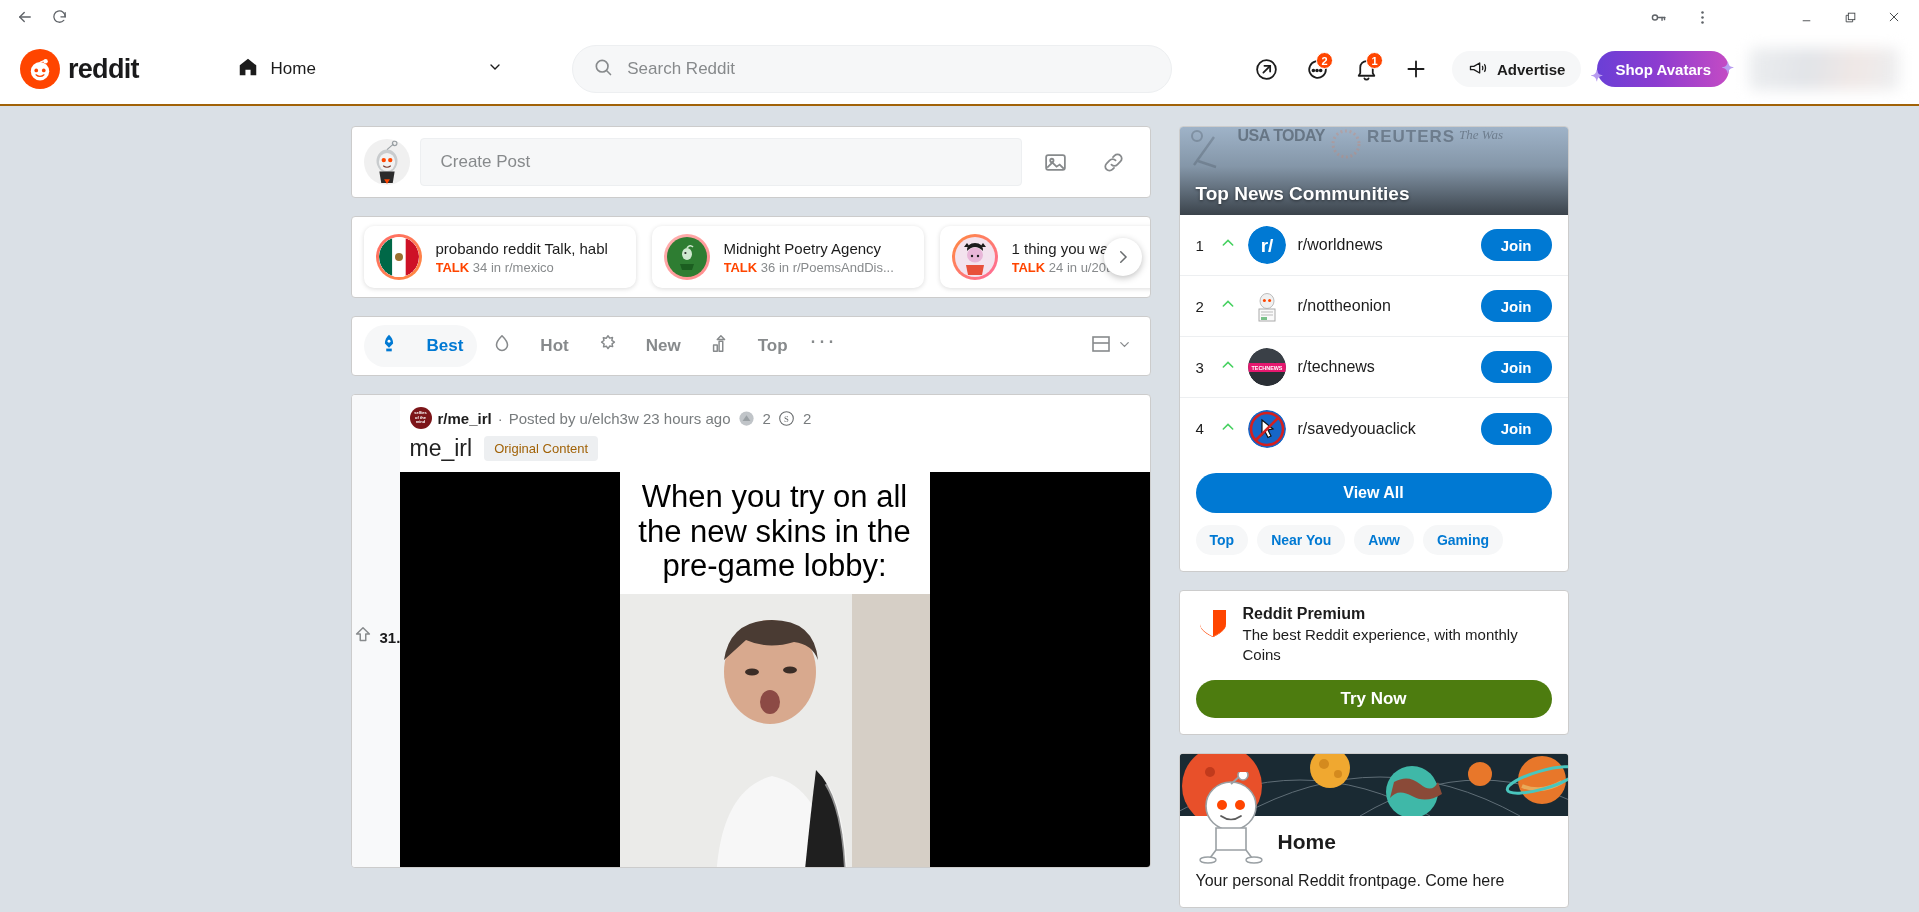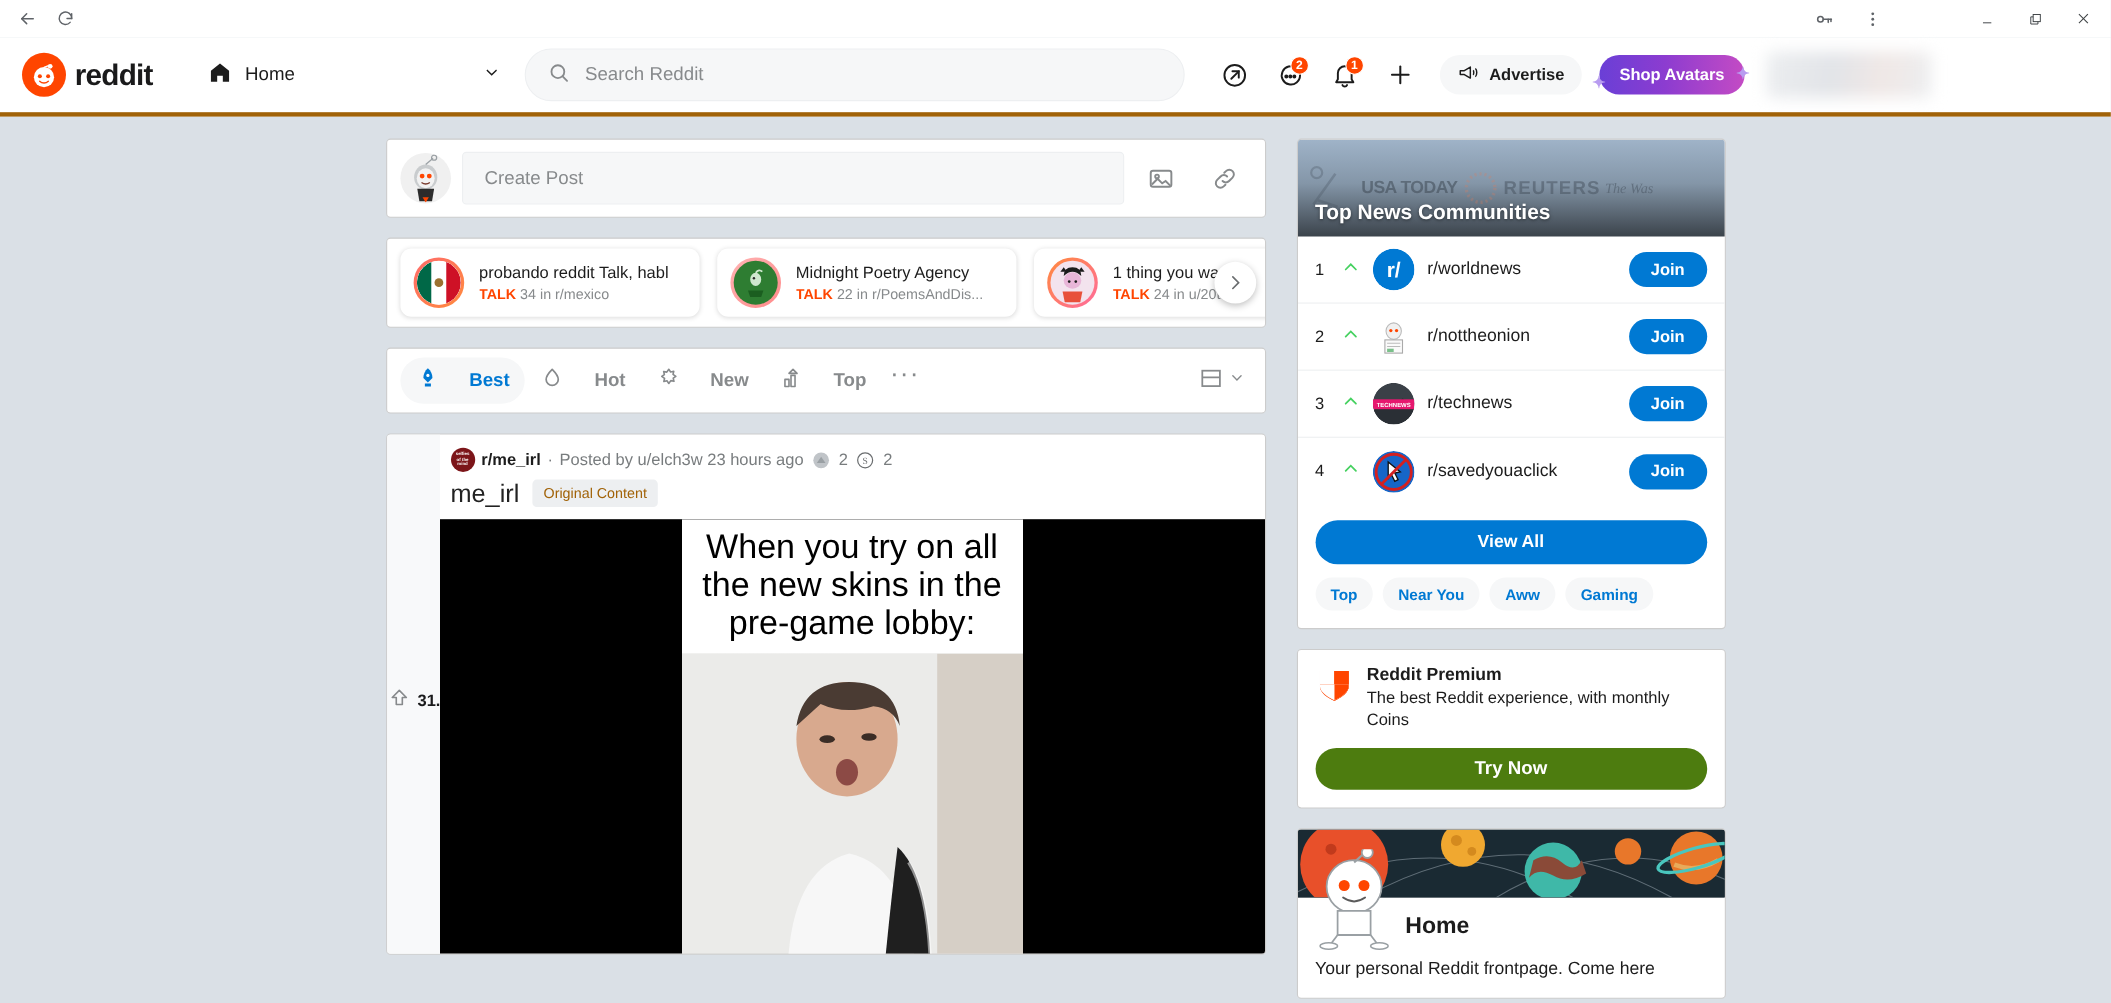--- a/index.html
+++ b/index.html
@@ -35,21 +35,22 @@
     position: absolute; right: 200px; top: 0;
     height: 34px; display: flex; align-items: center; gap: 10px;
     color: #5f6368;
   }
 
   
   .rd-header {
     height: 72px; background: #ffffff;
     display: flex; align-items: center;
     padding: 0 20px; position: relative;
-    border-bottom: 4px solid #a16207;
+    border-bottom: 2px solid #a16207;
+    justify-content: space-between;
   }
   .logo-wrap { display: flex; align-items: center; gap: 8px; }
   .logo-circle {
     width: 40px; height: 40px; border-radius: 50%;
     background: #FF4500; position: relative;
     display: flex; align-items: center; justify-content: center;
   }
   .logo-word {
     font-size: 27px; font-weight: bold; color: #1A1A1B;
     letter-spacing: -0.7px;
@@ -271,21 +272,21 @@
   }
 
   
   .rail-card { margin-bottom: 18px; overflow: hidden; }
   .news-banner {
     height: 88px; position: relative; overflow: hidden;
     background: linear-gradient(180deg,#9FB3C8 0%,#8496A8 45%,#3b434b 100%);
   }
   .news-banner-logos {
     position: absolute; inset: 0;
-    display: flex; align-items: center; gap: 4px;
+    display: flex; gap: 4px;
     padding: 0 8px; opacity: .55;
   }
   .news-title {
     position: absolute; left: 16px; bottom: 10px;
     color: #fff; font-size: 19px; font-weight: bold;
     text-shadow: 0 1px 3px rgba(0,0,0,.5); z-index: 2;
   }
   .comm-row {
     height: 61px; display: flex; align-items: center;
     gap: 12px; padding: 0 16px;
@@ -568,21 +569,21 @@
                 <circle cx="15.4" cy="13" r="1.1" fill="#2b2b2b"></circle>
                 <path d="M10 24h14l-2 6H12z" fill="#1B5E20"></path>
                 <path d="M17 8q3-4 6-1" stroke="#cfe8cf" stroke-width="1.6" fill="none"></path>
               </svg>
           </div>
         </div>
         <div class="talk-body">
           <div class="talk-title">Midnight Poetry Agency</div>
           <div class="talk-meta">
             <span class="talk-badge">TALK</span>
-            <span>22 in r/PoemsAndDis...</span>
+            <span>36 in r/PoemsAndDis...</span>
           </div>
         </div>
       </div>
 
       <div class="talk-card">
         <div class="talk-ring" style="background:linear-gradient(135deg,#FF8A3D,#FF6B9D);">
           <div class="talk-av" style="background:#F3E3EE;">
             <svg width="36" height="36" viewBox="0 0 36 36">
                 <ellipse cx="18" cy="16" rx="8" ry="7.5" fill="#E8B6D8"></ellipse>
                 <path d="M10 12q8-8 16 0 0-8-8-8t-8 8z" fill="#1c1c1c"></path>

